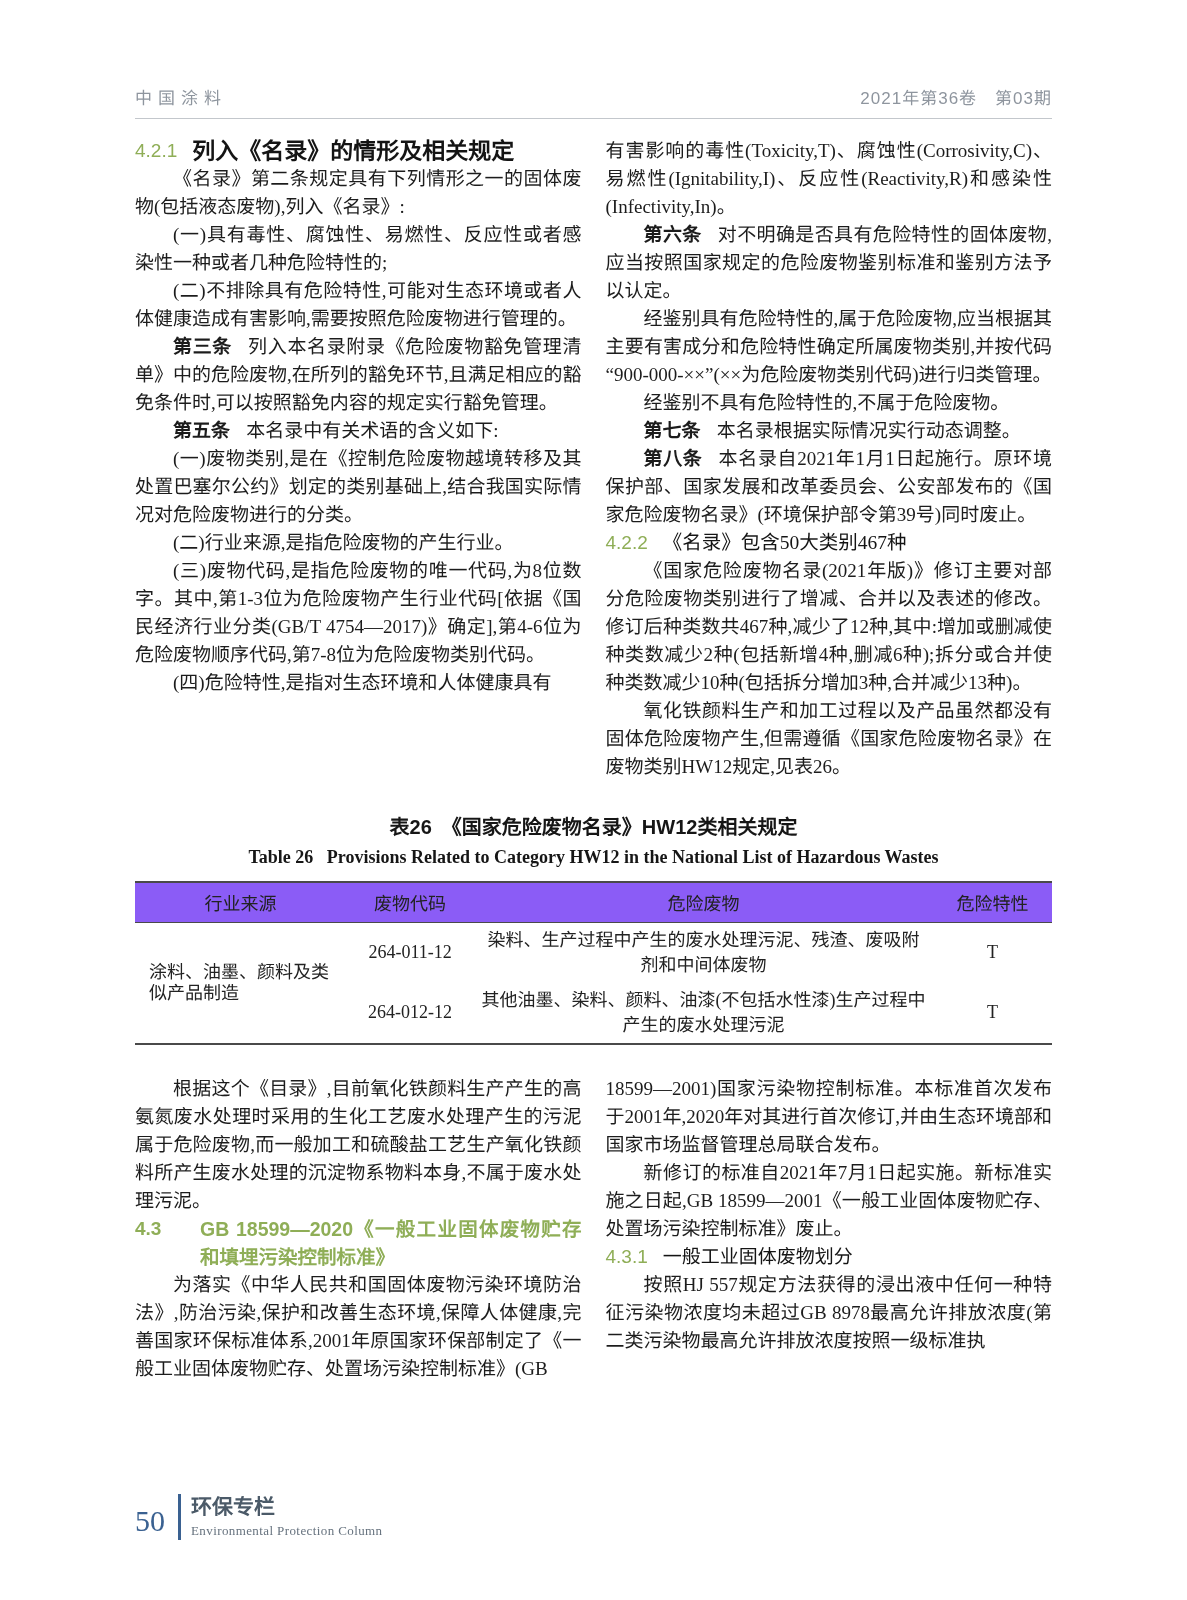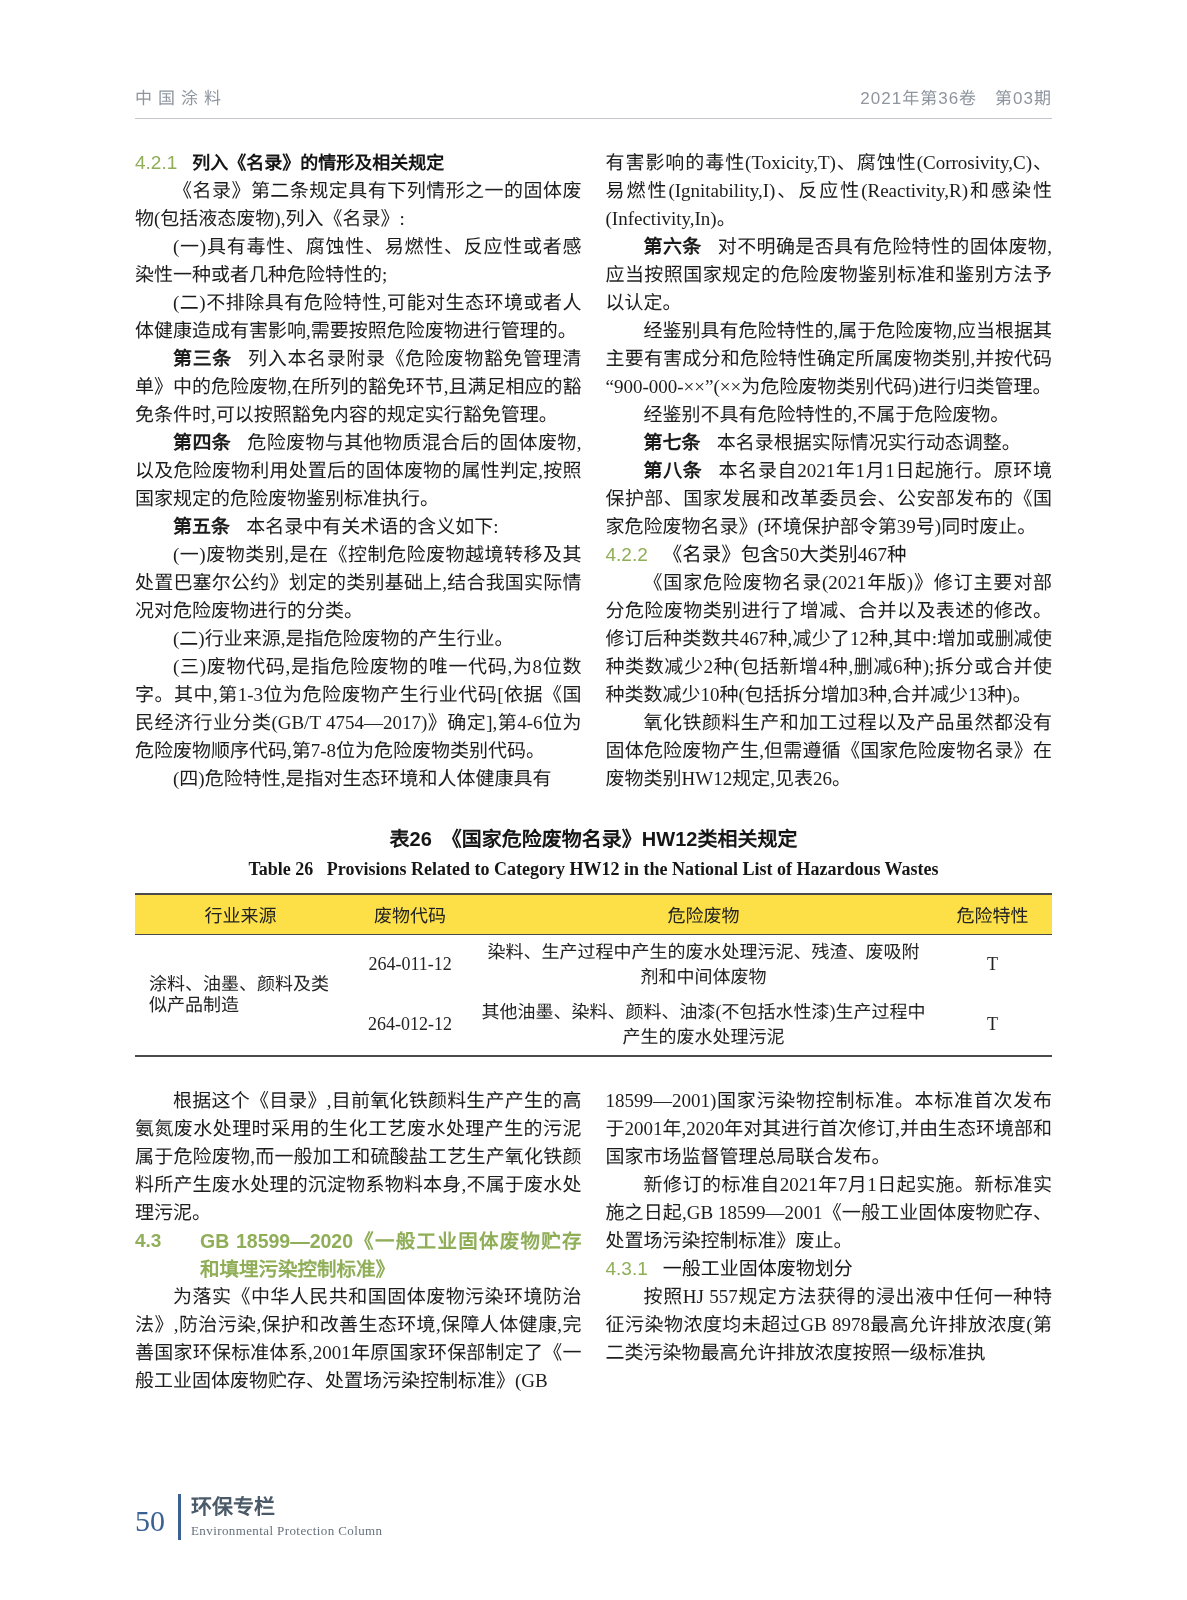--- a/index.html
+++ b/index.html
@@ -19,35 +19,35 @@
     display: flex; justify-content: space-between; align-items: flex-end;
     padding-bottom: 9px;
     border-bottom: 1px solid #c3c7cc;
     font-family: "Liberation Sans", sans-serif;
     font-size: 17px; color: #8e959e;
   }
   .runhead .journal { letter-spacing: 6px; }
   .runhead .issue { letter-spacing: 1px; }
   
   .cols { display: flex; gap: 24px; }
-  .cols.top { margin-top: 30px; }
+  .cols.top { margin-top: 18px; }
   .cols.bottom { margin-top: 30px; }
   .col { width: 446.5px; font-size: 19px; line-height: 28px; text-align: justify; }
   .para { text-indent: 2em; }
   .para.noindent { text-indent: 0; }
   .lead { font-weight: 700; margin-right: 0.85em; }
   
   .sec-head { display: flex; line-height: 28px; }
   .sec-num {
     font-family: "Liberation Sans", sans-serif;
     color: #8fae57; margin-right: 15px; white-space: nowrap;
     font-size: 19px;
   }
   .sec-title { color: #141414; }
-  .h421 .sec-title { font-family: "Liberation Sans", sans-serif; font-weight: 700; font-size: 18px; }
+  .h421 .sec-title { font-family: "Liberation Sans", sans-serif; font-weight: 700; font-size: 23px; }
   .h422 .sec-title { font-family: "Liberation Serif", serif; font-size: 19.5px; }
   .h431 .sec-title, .h4311 .sec-title { font-family: "Liberation Sans", sans-serif; font-weight: 500; font-size: 19px; }
   .h43 .sec-num { min-width: 50px; font-weight: 600; }
   .h43 .sec-title {
     font-family: "Liberation Sans", sans-serif;
     color: #8fae57; font-weight: 600; font-size: 19.5px;
   }
   
   .table-block { margin-top: 30px; }
   .tbl-title-cn {
@@ -59,21 +59,21 @@
     font-weight: 700; font-size: 18px; color: #161616;
     margin-top: 7px;
   }
   table.data {
     width: 100%; margin-top: 13px;
     border-collapse: collapse;
     border-top: 2px solid #4a4a4a;
     border-bottom: 2px solid #4a4a4a;
     font-size: 18px; color: #222;
   }
-  table.data thead tr { background: #fde047; }
+  table.data thead tr { background: #8b5cf6; }
   table.data thead th {
     font-weight: 400; text-align: center;
     height: 40px; border-bottom: 1px solid #4a4a4a;
     font-family: "Liberation Serif", serif;
   }
   table.data td {
     text-align: center; vertical-align: middle;
     padding: 5px 6px; line-height: 25px;
   }
   table.data td.industry { text-align: left; padding-left: 14px; line-height: 21px; }
@@ -113,21 +113,20 @@
   <div class="cols top">
     <div class="col">
       <div class="sec-head h421">
         <span class="sec-num">4.2.1</span>
         <span class="sec-title">列入《名录》的情形及相关规定</span>
       </div>
       <p class="para"><span>《名录》第二条规定具有下列情形之一的固体废物(包括液态废物),列入《名录》:</span></p>
       <p class="para"><span>(一)具有毒性、腐蚀性、易燃性、反应性或者感染性一种或者几种危险特性的;</span></p>
       <p class="para"><span>(二)不排除具有危险特性,可能对生态环境或者人体健康造成有害影响,需要按照危险废物进行管理的。</span></p>
       <p class="para"><b class="lead">第三条</b><span>列入本名录附录《危险废物豁免管理清单》中的危险废物,在所列的豁免环节,且满足相应的豁免条件时,可以按照豁免内容的规定实行豁免管理。</span></p>
-      <p class="para"><b class="lead">第四条</b><span>危险废物与其他物质混合后的固体废物,以及危险废物利用处置后的固体废物的属性判定,按照国家规定的危险废物鉴别标准执行。</span></p>
       <p class="para"><b class="lead">第五条</b><span>本名录中有关术语的含义如下:</span></p>
       <p class="para"><span>(一)废物类别,是在《控制危险废物越境转移及其处置巴塞尔公约》划定的类别基础上,结合我国实际情况对危险废物进行的分类。</span></p>
       <p class="para"><span>(二)行业来源,是指危险废物的产生行业。</span></p>
       <p class="para"><span>(三)废物代码,是指危险废物的唯一代码,为8位数字。其中,第1-3位为危险废物产生行业代码[依据《国民经济行业分类(GB/T 4754—2017)》确定],第4-6位为危险废物顺序代码,第7-8位为危险废物类别代码。</span></p>
       <p class="para"><span>(四)危险特性,是指对生态环境和人体健康具有</span></p>
     </div>
 
     <div class="col">
       <p class="para noindent"><span>有害影响的毒性(Toxicity,T)、腐蚀性(Corrosivity,C)、易燃性(Ignitability,I)、反应性(Reactivity,R)和感染性(Infectivity,In)。</span></p>
       <p class="para"><b class="lead">第六条</b><span>对不明确是否具有危险特性的固体废物,应当按照国家规定的危险废物鉴别标准和鉴别方法予以认定。</span></p>

